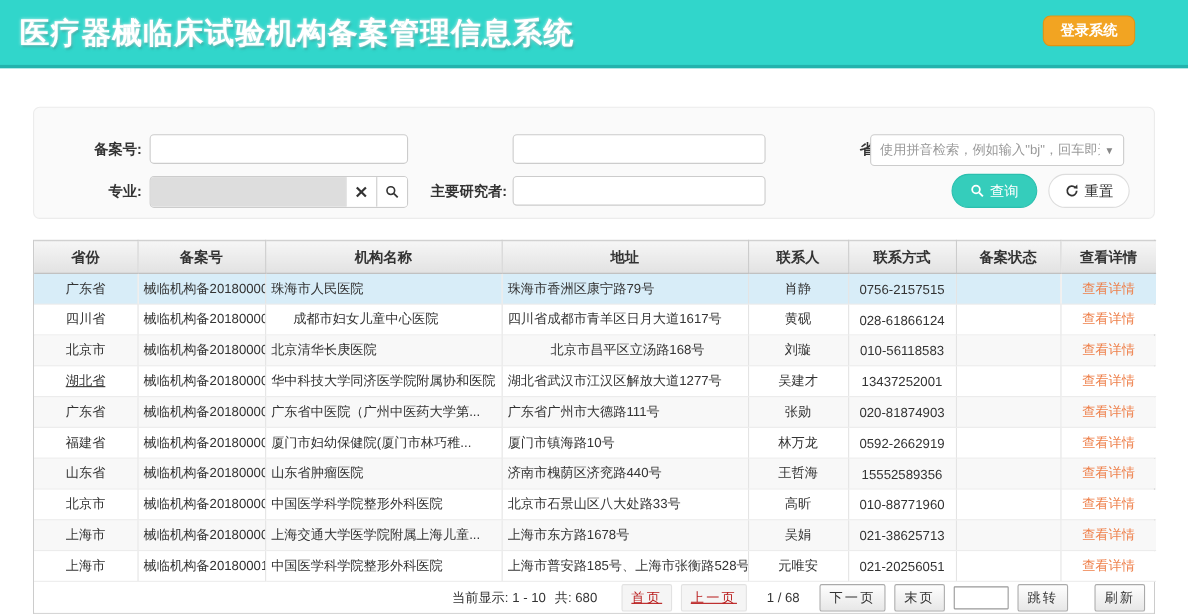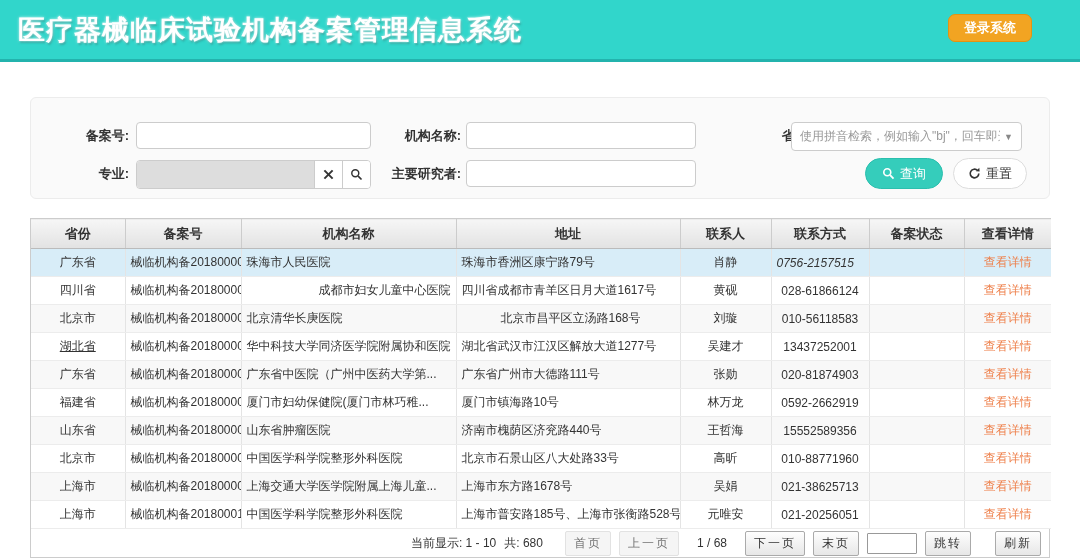--- a/index.html
+++ b/index.html
@@ -101,40 +101,39 @@
     justify-content:flex-end; gap:8px; padding:0 8px; font-size:12px; color:#333;
   }
   .pg-text { white-space:nowrap; }
   .pg-total { margin-right:14px; }
   .pg-btn {
     padding:3px 8px; background:linear-gradient(#fefefe,#e7e7e7);
     border:1px solid #aaa; border-radius:2px; font-size:12px; color:#333;
     cursor:pointer; letter-spacing:2px; font-family:inherit; white-space:nowrap;
   }
   .pg-btn.disabled {
-    color:#737373; background:#f5f5f5; border-color:#e2e2e2; cursor:default;
+    color:#b91c1c; background:#f5f5f5; border-color:#e2e2e2; cursor:default;text-decoration:underline;
   }
   .pg-indicator { margin:0 10px; white-space:nowrap; }
   .jump-input { width:50px; height:21px; border:1px solid #999; border-radius:1px; font-family:inherit; }
   .pg-refresh { margin-left:16px; }
   svg { display:block; }
 </style>
 </head>
 <body>
 
 <div class="app-header">
   <div class="app-title">医疗器械临床试验机构备案管理信息系统</div>
   <button class="login-btn">登录系统</button>
 </div>
 
 <div class="search-panel">
 
   <div class="form-label row1" style="left:0; width:98px;">备案号:</div>
   <input class="txt-input row1" style="left: 105px; width: 235px;">
-  <div class="form-label row1" style="left:340px; width:90px;">机构名称:</div>
   <input class="txt-input row1" style="left: 435px; width: 230px;">
   <div class="form-label row1" style="left:716px; width:65px;">省份:</div>
   <div class="select-box">
     <span class="select-placeholder">使用拼音检索，例如输入"bj"，回车即选...</span>
     <span class="caret">▼</span>
   </div>
 
   <div class="form-label row2" style="left:0; width:98px;">专业:</div>
   <div class="spec-group">
     <input class="spec-field" disabled="" style="">
@@ -204,28 +203,28 @@
           <th>查看详情</th>
         </tr>
     </thead>
     <tbody>
         <tr class="selected">
           <td style="text-align: center;">广东省</td>
           <td style="text-align: left;">械临机构备201800001</td>
           <td style="text-align: left;">珠海市人民医院</td>
           <td style="text-align: left;">珠海市香洲区康宁路79号</td>
           <td style="text-align: center;">肖静</td>
-          <td style=" font-style: italic;">0756-2157515</td>
+          <td style="text-align: center;">0756-2157515</td>
           <td style="text-align: center;"></td>
           <td style="text-align: center;"><a class="detail-link">查看详情</a></td>
         </tr>
         <tr>
           <td style="text-align: center;">四川省</td>
           <td style="text-align: left;">械临机构备201800002</td>
-          <td style="text-align: right; padding-left: 25px;">成都市妇女儿童中心医院</td>
+          <td style="text-align: left; padding-left: 25px;">成都市妇女儿童中心医院</td>
           <td style="text-align: left;">四川省成都市青羊区日月大道1617号</td>
           <td style="text-align: center;">黄砚</td>
           <td style="text-align: center;">028-61866124</td>
           <td style="text-align: center;"></td>
           <td style="text-align: center;"><a class="detail-link">查看详情</a></td>
         </tr>
         <tr>
           <td style="text-align: center;">北京市</td>
           <td style="text-align: left;">械临机构备201800003</td>
           <td style="text-align: left;">北京清华长庚医院</td>

